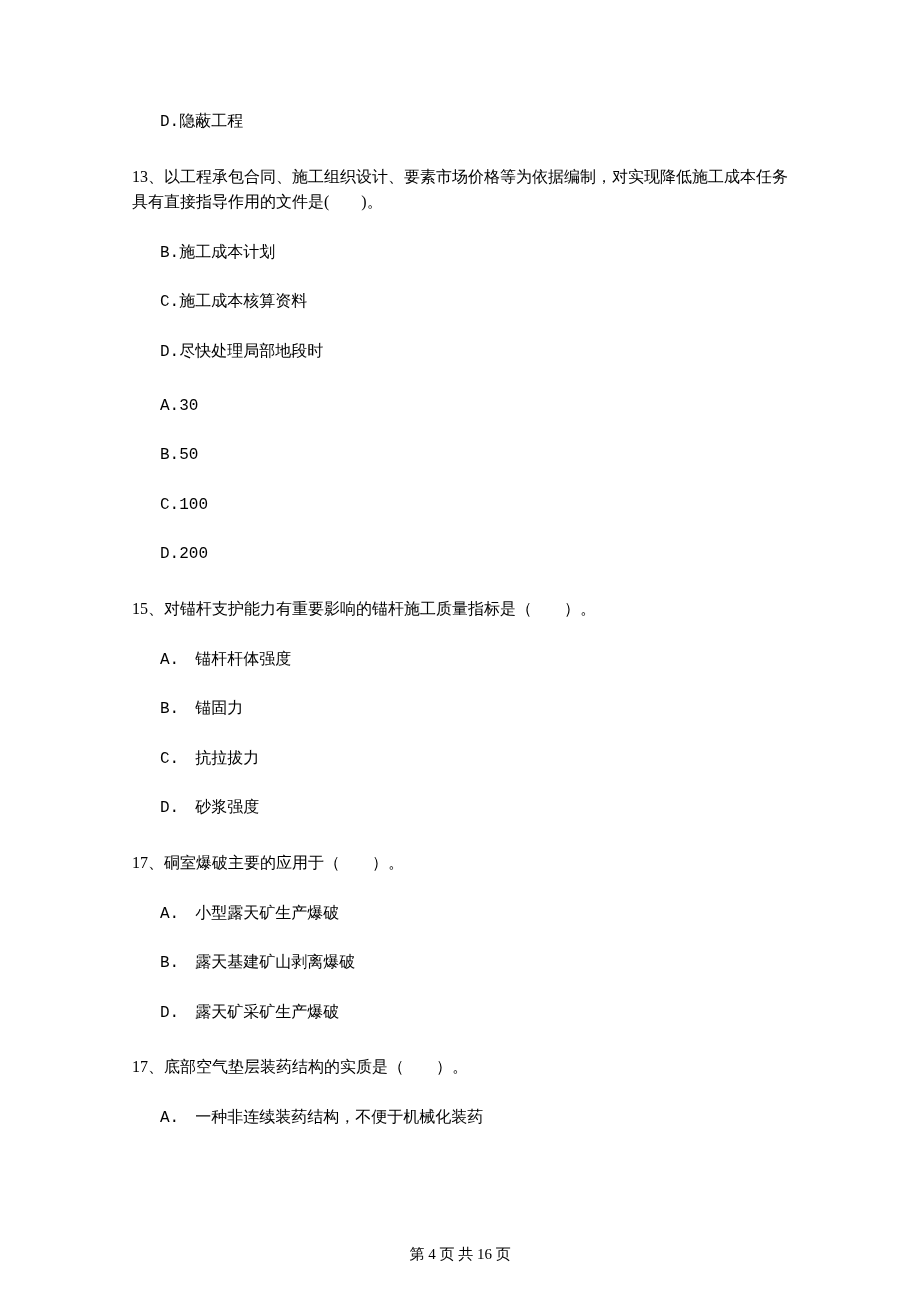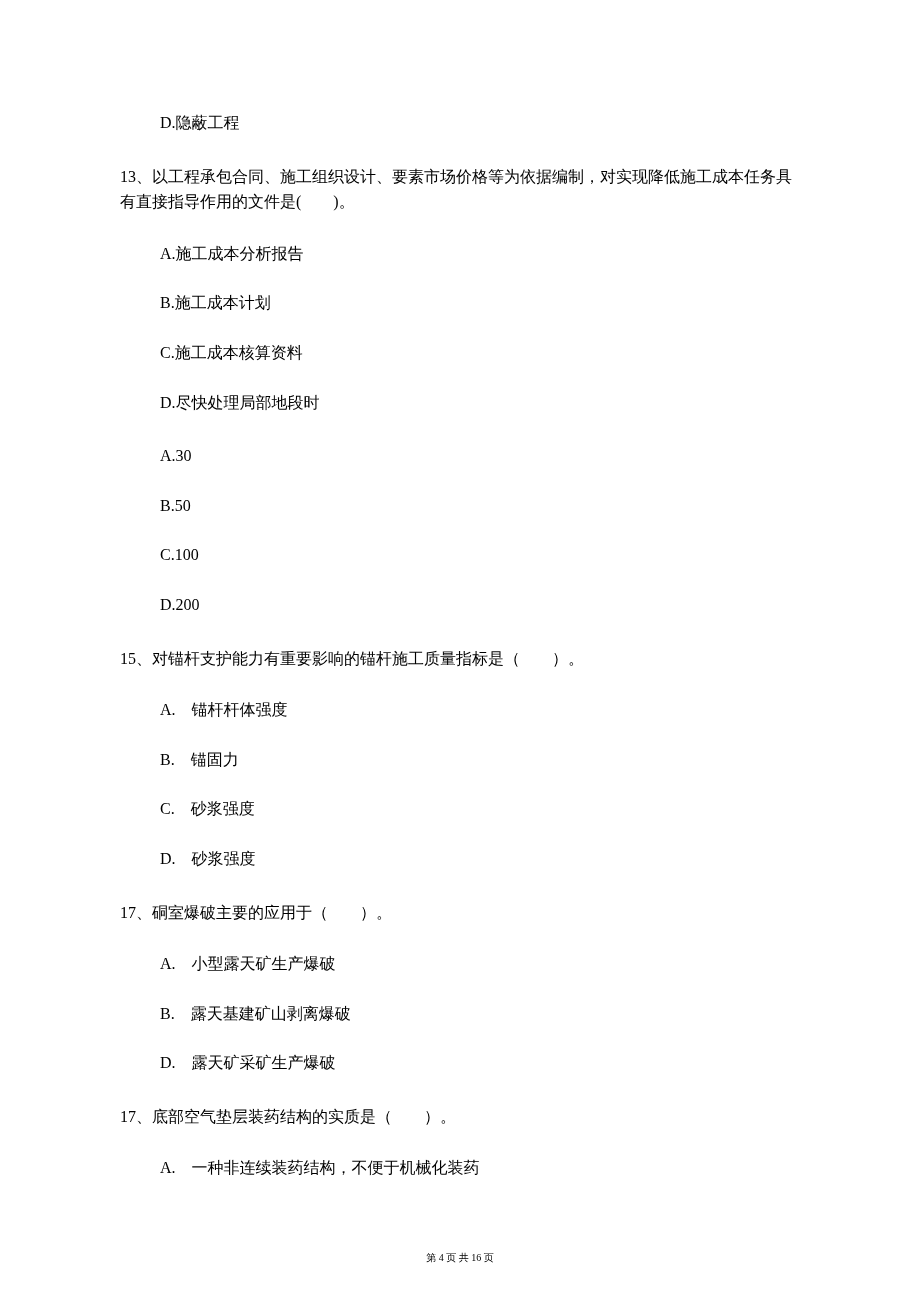--- a/index.html
+++ b/index.html
@@ -13,64 +13,64 @@
     font-size: 16px;
     color: #000000;
     line-height: 1.6;
   }
   .page {
     padding: 110px 120px 0 120px;
   }
   .option-block {
     padding-left: 40px;
     margin-bottom: 28px;
+    font-family: Liberation Mono, monospace;
   }
   .option-line {
     margin: 0 0 24px 0;
   }
   .question-line {
-    margin: 0 0 26px 0;
+    margin: 0 0 26px 12px;
   }
   .footer {
     position: absolute;
     bottom: 36px;
     width: 100%;
     text-align: center;
-    font-size: 10px;
+    font-size: 15px;
   }
 </style>
 </head>
 <body>
 
 <div class="page">
 
   <div class="option-block">
     <p class="option-line">D.隐蔽工程</p>
   </div>
 
   <p class="question-line">13、以工程承包合同、施工组织设计、要素市场价格等为依据编制，对实现降低施工成本任务具有直接指导作用的文件是(　　)。</p>
   <div class="option-block">
-    <p class="option-line">A.施工成本分析报告</p>
     <p class="option-line">B.施工成本计划</p>
     <p class="option-line">C.施工成本核算资料</p>
     <p class="option-line">D.尽快处理局部地段时</p>
   </div>
 
   <div class="option-block">
     <p class="option-line">A.30</p>
     <p class="option-line">B.50</p>
     <p class="option-line">C.100</p>
     <p class="option-line">D.200</p>
   </div>
 
   <p class="question-line">15、对锚杆支护能力有重要影响的锚杆施工质量指标是（　　）。</p>
   <div class="option-block">
     <p class="option-line">A.　锚杆杆体强度</p>
     <p class="option-line">B.　锚固力</p>
-    <p class="option-line">C.　砂浆强度</p>
+    <p class="option-line">C.　抗拉拔力</p>
     <p class="option-line">D.　砂浆强度</p>
   </div>
 
   <p class="question-line">17、硐室爆破主要的应用于（　　）。</p>
   <div class="option-block">
     <p class="option-line">A.　小型露天矿生产爆破</p>
     <p class="option-line">B.　露天基建矿山剥离爆破</p>
     <p class="option-line">D.　露天矿采矿生产爆破</p>
   </div>
 

